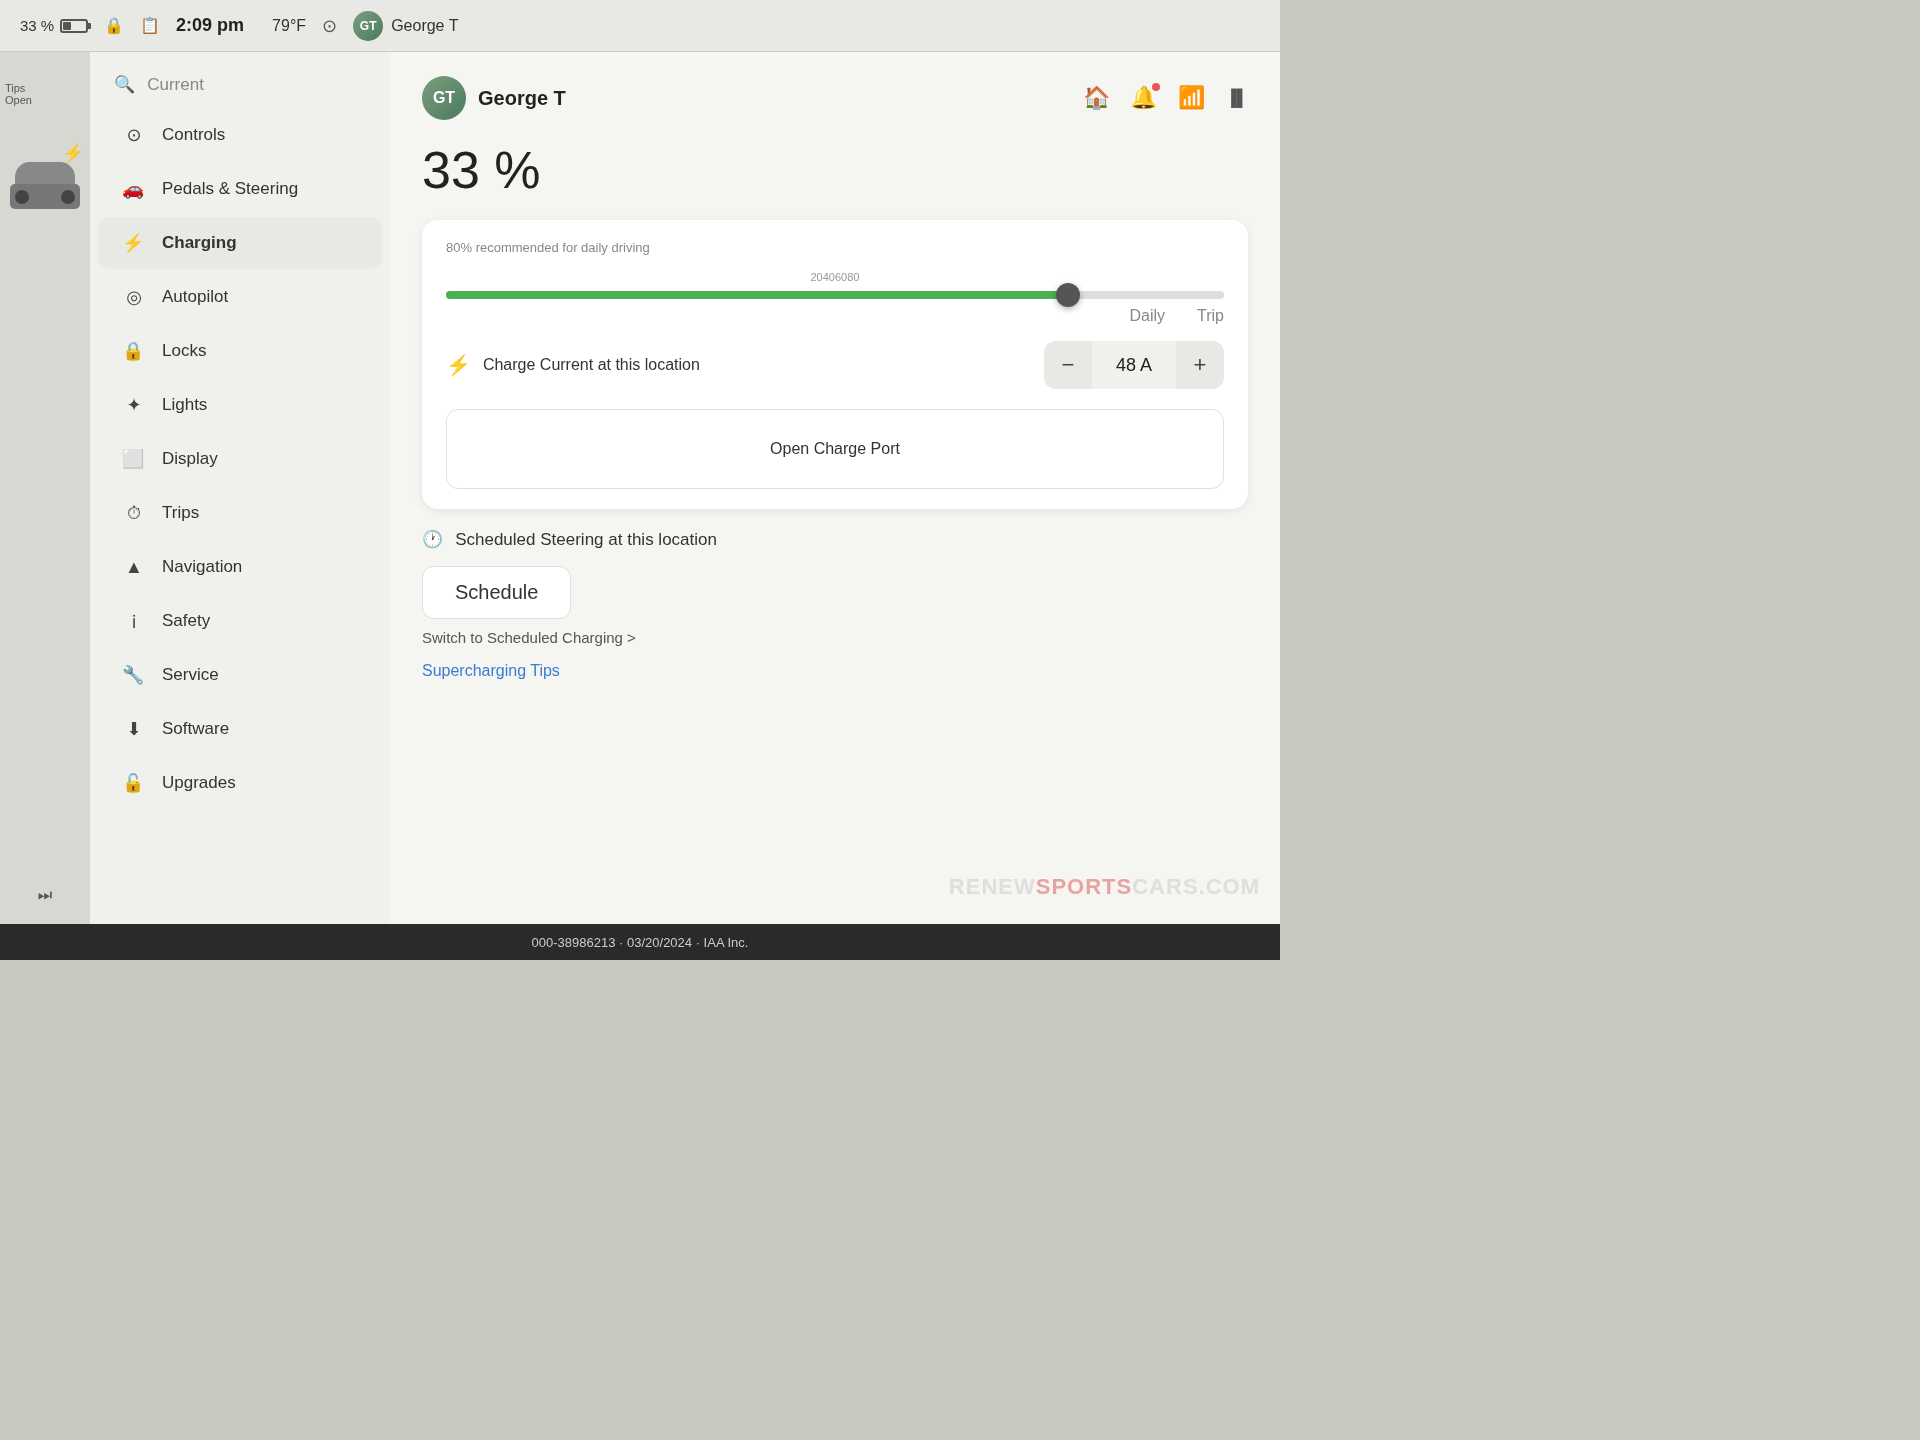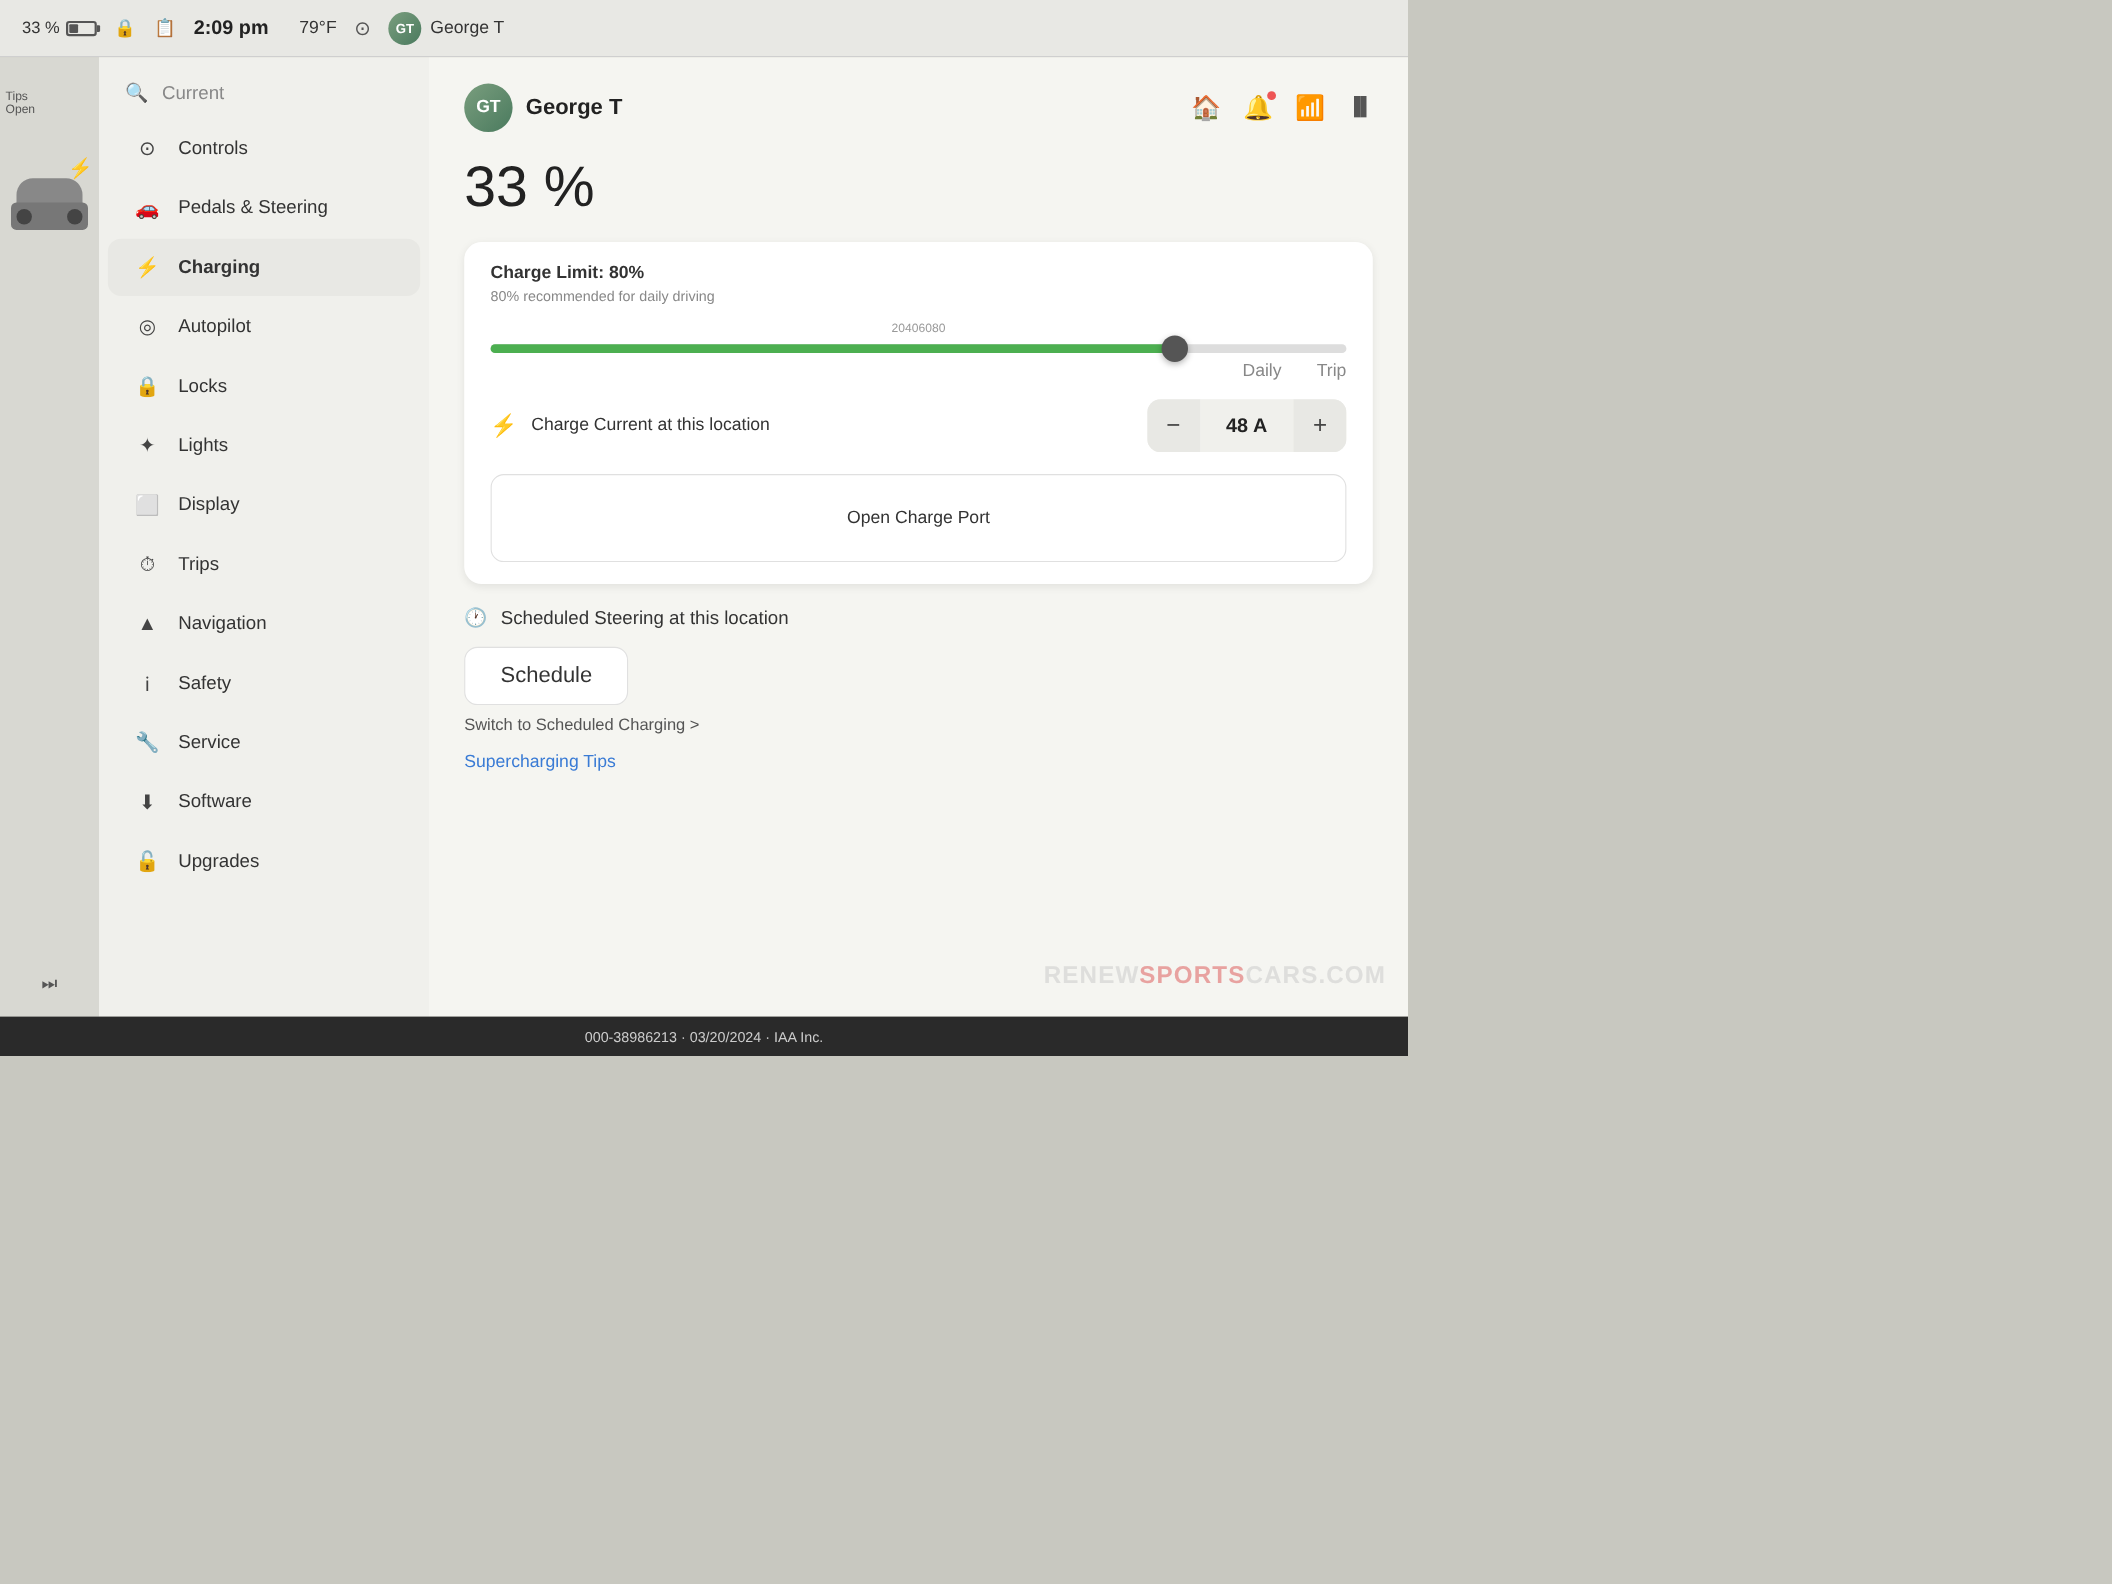--- a/index.html
+++ b/index.html
@@ -375,21 +375,21 @@
       font-size: 22px;
       color: #444;
       cursor: pointer;
       background: #e8e8e4;
       border: none;
       outline: none;
     }
     .charge-value {
       padding: 0 24px;
       font-size: 18px;
-      font-weight: 700;
+      font-weight: 400;
       color: #222;
       min-width: 80px;
       text-align: right;
     }
 
     
     .open-port-btn {
       display: flex;
       align-items: center;
       justify-content: center;
@@ -581,21 +581,20 @@
         <span class="header-icon">📶</span>
         <span class="header-icon" style="font-size:16px;">▐▌</span>
       </div>
     </div>
 
     
     <div class="battery-percentage">33 %</div>
 
     
     <div class="charge-card">
-      <div class="charge-limit-label">Charge Limit: 80%</div>
       <div class="charge-limit-sublabel">80% recommended for daily driving</div>
 
       <div class="slider-container">
         <div class="slider-ticks">
           <span class="slider-tick-label">20</span>
           <span class="slider-tick-label">40</span>
           <span class="slider-tick-label">60</span>
           <span class="slider-tick-label">80</span>
         </div>
         <div class="slider-track">

